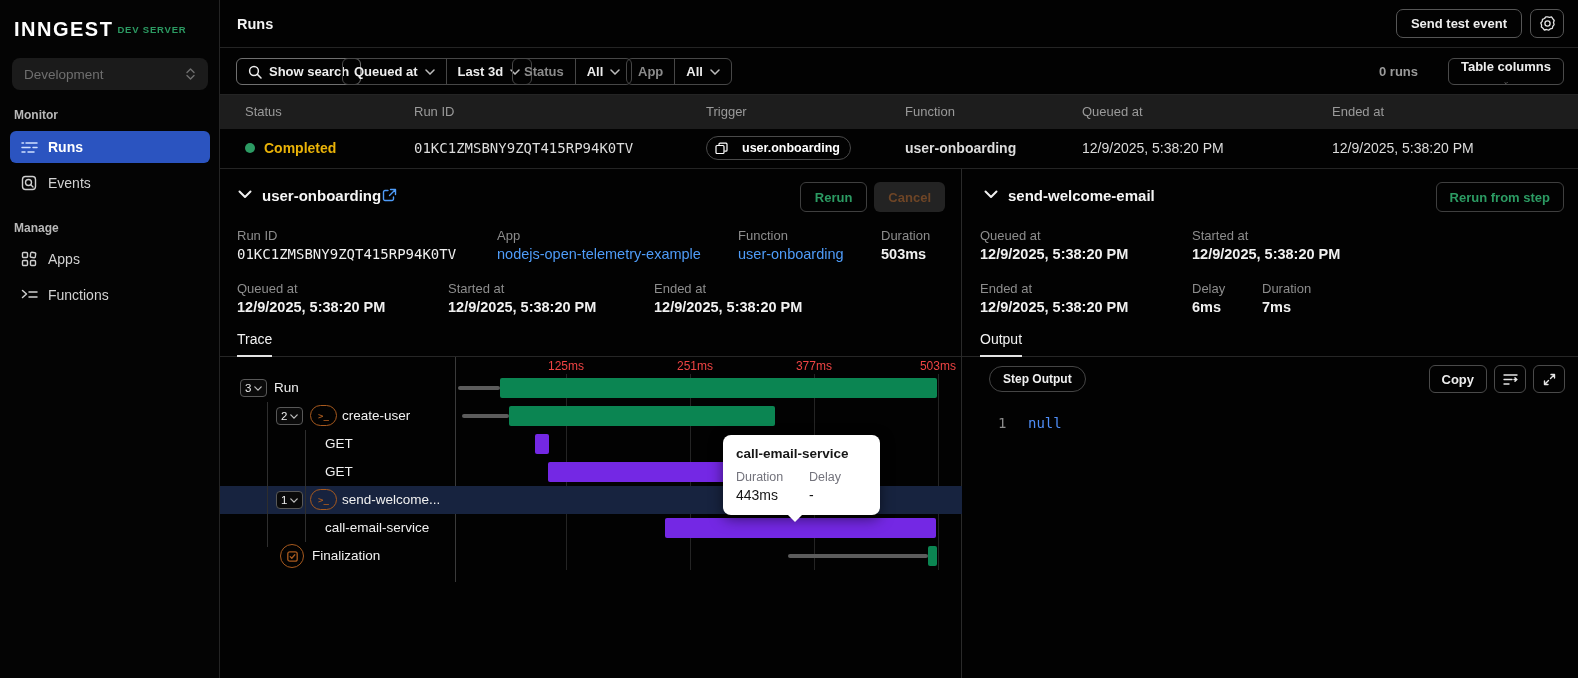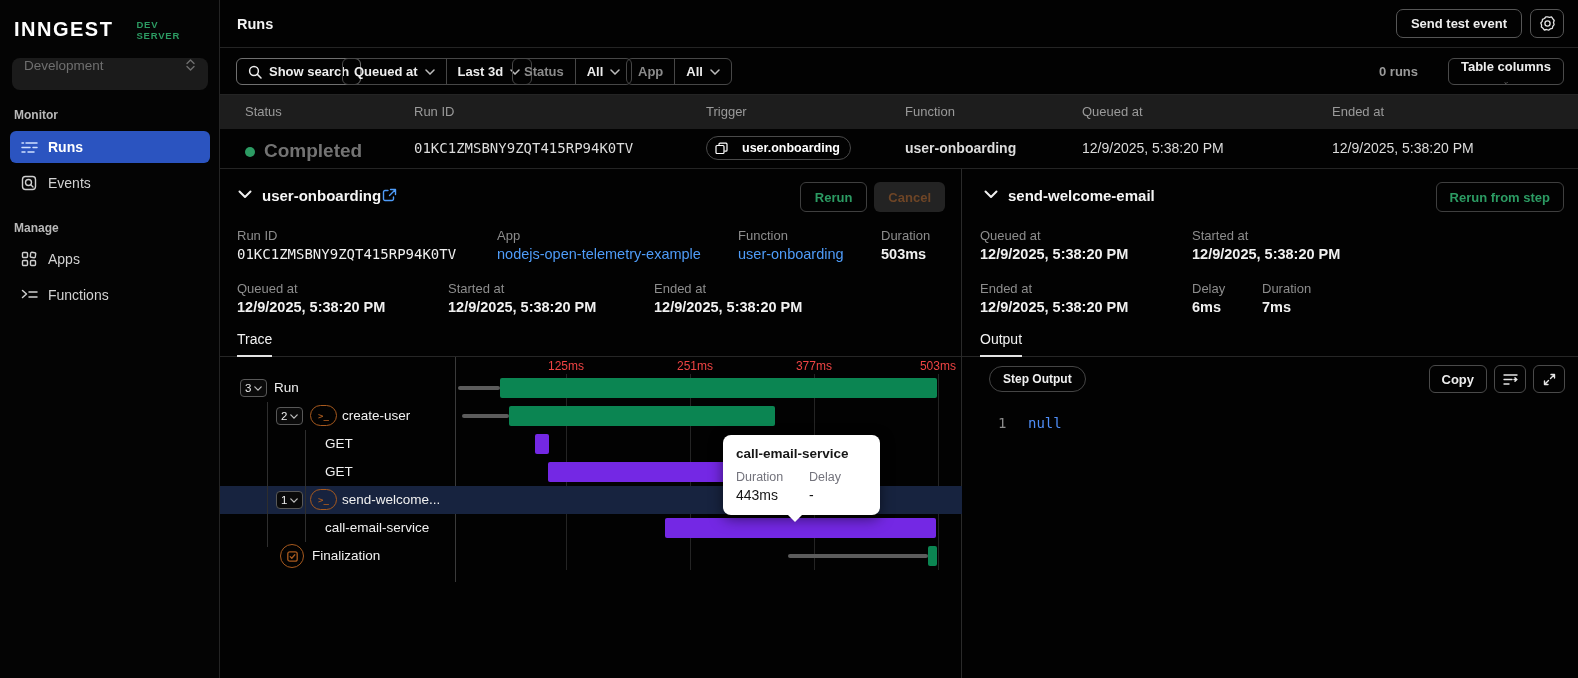--- a/index.html
+++ b/index.html
@@ -3,25 +3,25 @@
 <meta charset="utf-8">
 <style>
   * { margin:0; padding:0; box-sizing:border-box; }
   html,body { width:1578px; height:678px; background:#020202; overflow:hidden;
     font-family:"Liberation Sans", sans-serif; color:#e8e8e8; }
   .mono { font-family:"DejaVu Sans Mono", monospace; }
   svg { display:block; }
 
   
   .sidebar { position:absolute; left:0; top:0; width:220px; height:678px; background:#040404; border-right:1px solid #242424; }
-  .logo-row { display:flex; align-items:center; gap:23px; padding:18px 14px 0 14px; }
+  .logo-row { display:flex; align-items:center; gap:4px; padding:18px 14px 0 14px; }
   .logo { font-size:20px; font-weight:800; letter-spacing:1.5px; color:#fff; }
   .logo-badge { font-size:9.5px; font-weight:700; letter-spacing:0.8px; color:#2c9b63; }
   .env-select { position:absolute; left:12px; top:58px; width:196px; height:32px; background:#1b1b1b;
-    border:none; border-radius:8px; display:flex; justify-content:space-between;
+    border:none; border-radius:8px; display:flex; align-items:center; justify-content:space-between;
     padding:0 12px; color:#6f6f6f; font-size:13.5px; cursor:pointer; }
   .nav-label { position:absolute; left:14px; font-size:12px; color:#b9b9b9; font-weight:600; }
   .nav-item { position:absolute; left:10px; width:200px; height:32px; border-radius:6px; display:flex;
     align-items:center; gap:10px; padding:0 10px; font-size:14px; color:#d2d2d2; cursor:pointer; }
   .nav-item.active { background:#2b54c0; color:#fff; font-weight:600; }
   .nav-ico { width:18px; height:18px; display:flex; align-items:center; justify-content:center; }
 
   
   .main { position:absolute; left:220px; top:0; width:1358px; height:678px; }
   .topbar { position:absolute; left:0; top:0; width:1358px; height:48px; border-bottom:1px solid #242424;
@@ -44,21 +44,21 @@
   .tablecols-btn { position:absolute; right:14px; top:10px; height:27px; padding:0 12px; display:flex;
     align-items:center; gap:8px; font-weight:600; font-size:13px;flex-direction:column; }
 
   
   .thead { position:absolute; left:0; top:95px; width:1358px; height:34px; background:#1d1d1d; }
   .thead .cell { position:absolute; top:9px; font-size:13px; color:#9a9a9a; }
   .trow { position:absolute; left:0; top:129px; width:1358px; height:40px; border-bottom:1px solid #242424; }
   .trow .cell { position:absolute; top:11px; font-size:14px; color:#dcdcdc; }
   .c0{left:25px;} .c1{left:194px;} .c2{left:486px;} .c3{left:685px;} .c4{left:862px;} .c5{left:1112px;}
   .status-dot { display:inline-block; width:10px; height:10px; border-radius:50%; background:#2c9b63; margin-right:9px; }
-  .status-text { color:#737373; font-weight:600; font-size:19px; }
+  .status-text { color:#eab308; font-weight:600; font-size:14px; }
   .trigger-pill { display:inline-flex; align-items:center; gap:14px; height:24px; padding:0 10px 0 8px;
     border:1px solid #4a4a4a; border-radius:12px; color:#fff; font-size:12.5px; font-weight:600; cursor:pointer; margin-top:-4px; }
   .fn-name { font-weight:600; color:#fff; }
 
   
   .left-panel { position:absolute; left:0; top:169px; width:742px; height:509px; border-right:1px solid #2a2a2a; }
   .right-panel { position:absolute; left:742px; top:169px; width:616px; height:509px; }
   .panel-head { position:absolute; top:13px; left:0; width:100%; height:32px; }
   .chev-btn { position:absolute; background:none; border:none; cursor:pointer; padding:2px; }
   .run-name { font-size:15px; font-weight:600; color:#f5f5f5; }

